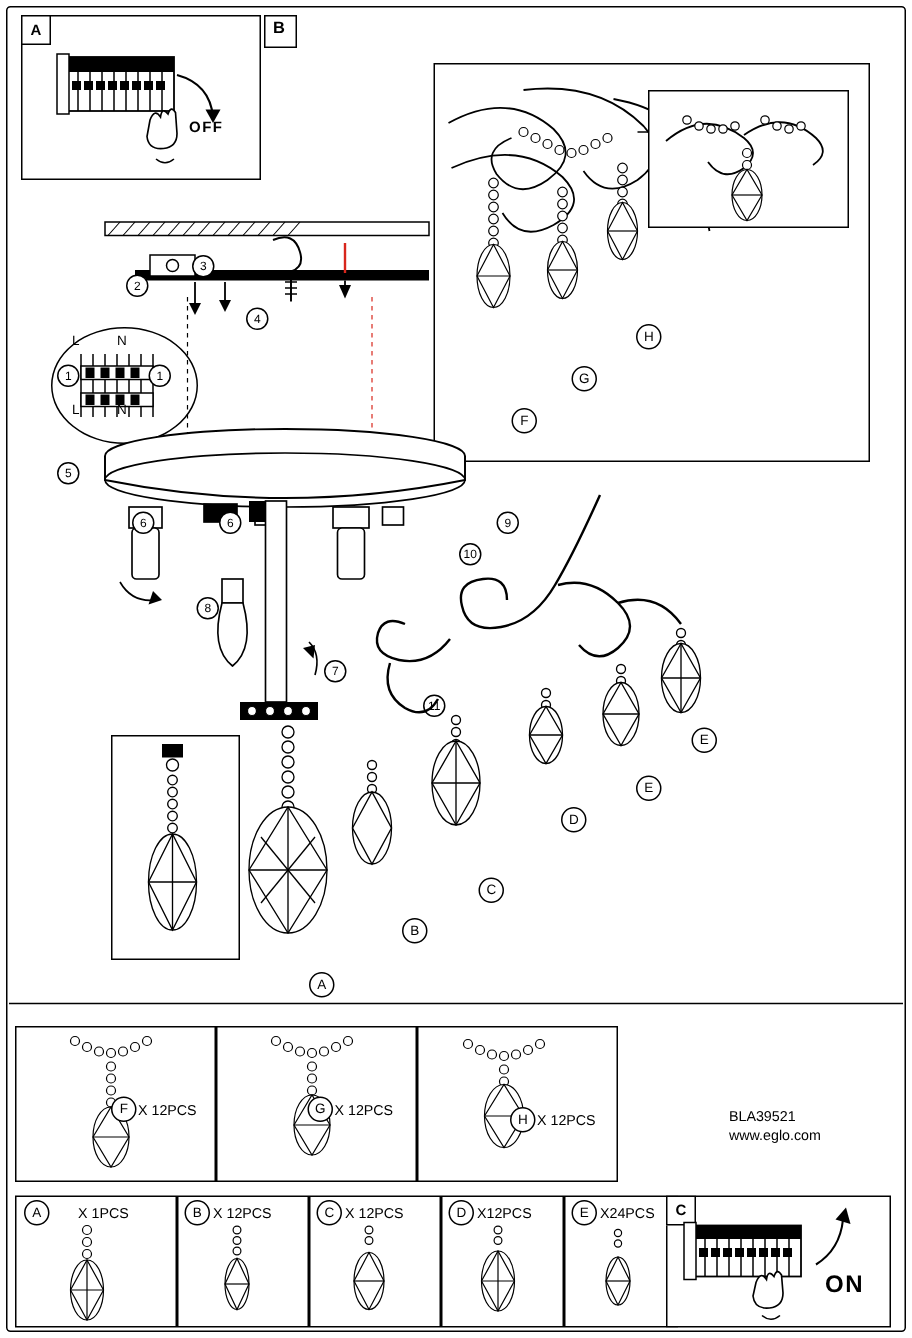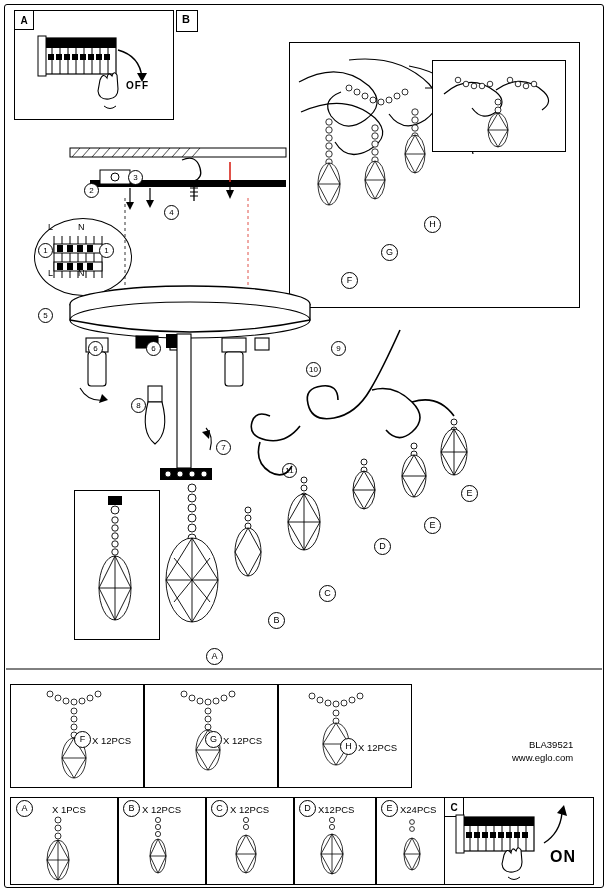--- a/index.html
+++ b/index.html
@@ -503,21 +503,21 @@
   <svg style="position:absolute;left:376px;top:812px;" width="76" height="73">
     <g fill="#fff" stroke="#000" stroke-width="0.8">
       <circle cx="36" cy="10" r="2.4"></circle>
         <circle cx="36" cy="17" r="2.4"></circle>
       <ellipse cx="36" cy="42" rx="8" ry="16"></ellipse>
       <path d="M28 42 l8 -16 l8 16 l-8 16 z" fill="none"></path>
       <line x1="28" y1="42" x2="44" y2="42"></line>
     </g>
   </svg>
 
-  <div class="brand" style="left:512px;top:738px;text-align:right;">
+  <div class="brand" style="left:486px;top:738px;">
     <div>BLA39521</div>
     <div>www.eglo.com</div>
   </div>
 
   <div class="box" style="left:444px;top:797px;width:150px;height:88px;"></div>
   <div class="sq" style="left:444px;top:797px;width:18px;height:18px;">C</div>
   <svg style="position:absolute;left:444px;top:797px;" width="150" height="88">
     <rect x="18" y="20" width="72" height="34" fill="#fff" stroke="#000" stroke-width="1.2"></rect>
     <rect x="18" y="20" width="72" height="9" fill="#000"></rect>
     <g stroke="#000" stroke-width="1">

